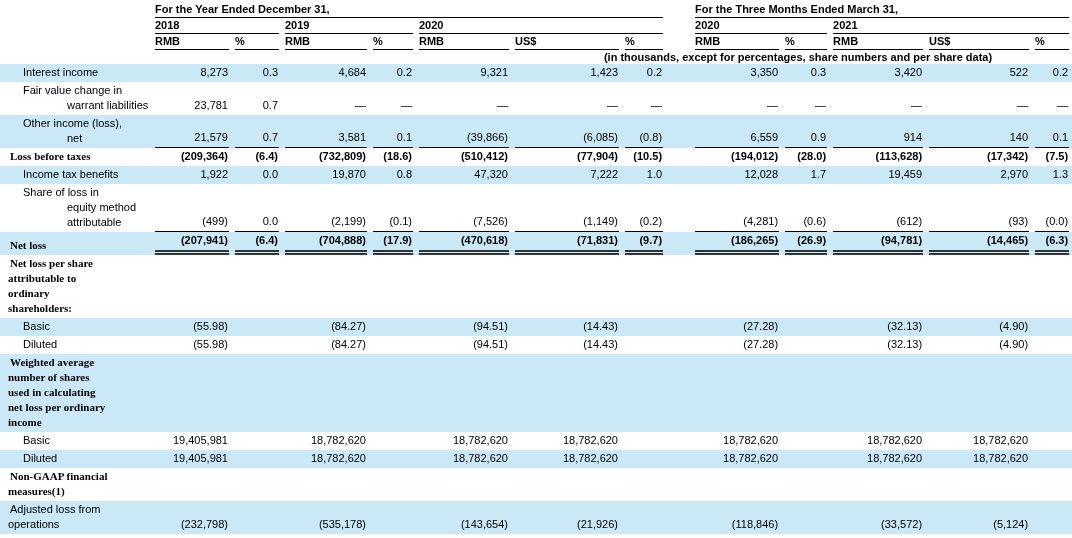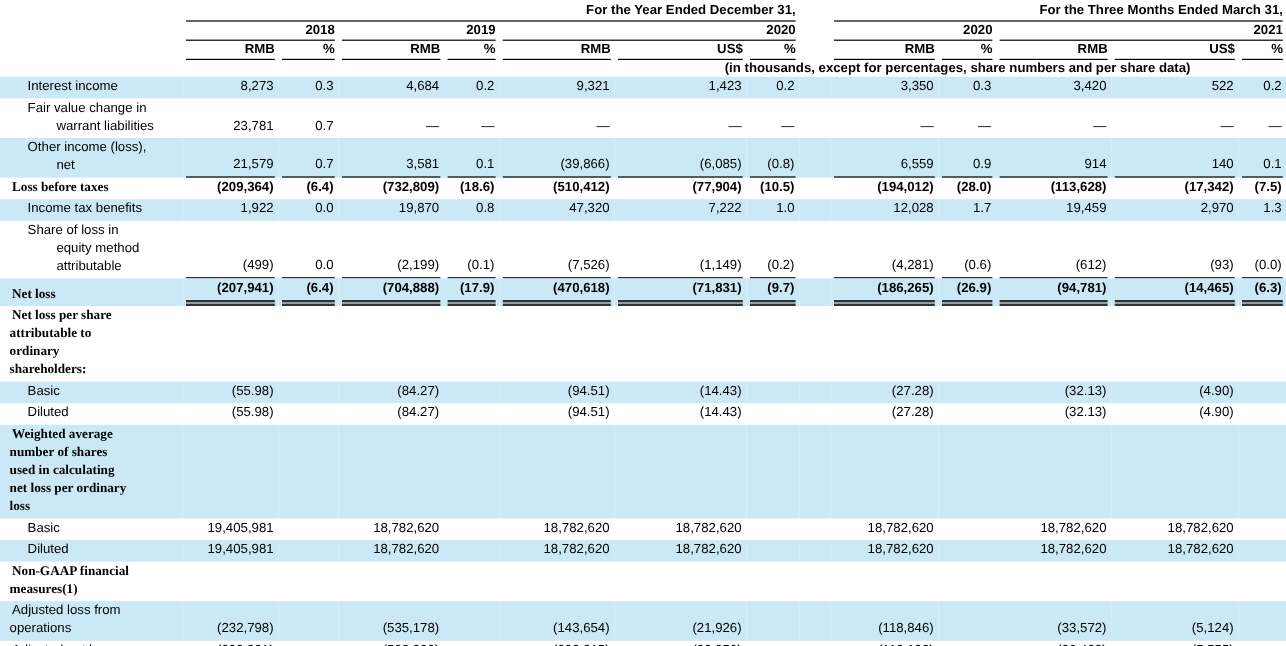--- a/index.html
+++ b/index.html
@@ -4,40 +4,40 @@
 <style>
   * { box-sizing: border-box; }
   html, body { margin: 0; padding: 0; background: #ffffff; }
   body { font-family: "Liberation Sans", sans-serif; font-size: 11px; color: #000; }
   .page { width: 1072px; min-height: 538px; background: #fff; padding-top: 2px; }
 
   table.fin { border-collapse: collapse; table-layout: fixed; width: 1072px; }
   td { padding: 0; vertical-align: bottom; }
 
   .b { font-weight: bold; }
-  .c { text-align: right; }
+  .c { text-align: left; }
 
   
   .hrule { border-bottom: 1px solid #000; margin: 0 3px; padding: 1px 0 1px 0; line-height: 13px; }
   thead td { vertical-align: bottom; }
   tr.hdr-note td.note { text-align: right; font-weight: bold; line-height: 12px; padding: 1px 80px 1px 0; }
 
   
   tr.shaded td { background: var(--hl, #cbe8f7); }
   td.num .cv { text-align: right; margin: 0 3px; padding: 1px 1px 2px 0; line-height: 15px; white-space: nowrap; }
   td.num .cv.rule-single { border-bottom: 1px solid #000; }
   td.num .cv.rule-double { border-bottom: 5px double #333; }
   td.num .cv.vb { font-weight: bold; }
 
   td.label { padding: 1px 0 2px 0; }
   td.label div { line-height: 15px; white-space: nowrap; overflow: hidden; }
   td.label.flush .l0 { padding-left: 10px; }
   td.label.flush .lx { padding-left: 8px; }
   td.label.item  .l0 { padding-left: 23px; }
-  td.label.item  .lx { padding-left: 47px; }
+  td.label.item  .lx { padding-left: 47px; margin-left: 20px; }
   td.label.lb div { font-weight: bold; font-family: Liberation Serif, serif; }
 </style>
 </head>
 <body>
 
 <div class="page">
   <table class="fin">
     <colgroup>
       <col style="width:152px">
         <col style="width:80px">
@@ -556,21 +556,21 @@
           <td class="num">
             <div class="cv"></div>
           </td>
         </tr>
         <tr class="shaded">
           <td class="label flush lb">
             <div class="l0">Weighted average</div>
             <div class="lx">number of shares</div>
             <div class="lx">used in calculating</div>
             <div class="lx">net loss per ordinary</div>
-            <div class="lx">loss</div>
+            <div class="lx">income</div>
           </td>
           <td class="num">
             <div class="cv"></div>
           </td>
           <td class="num">
             <div class="cv"></div>
           </td>
           <td class="num">
             <div class="cv"></div>
           </td>

